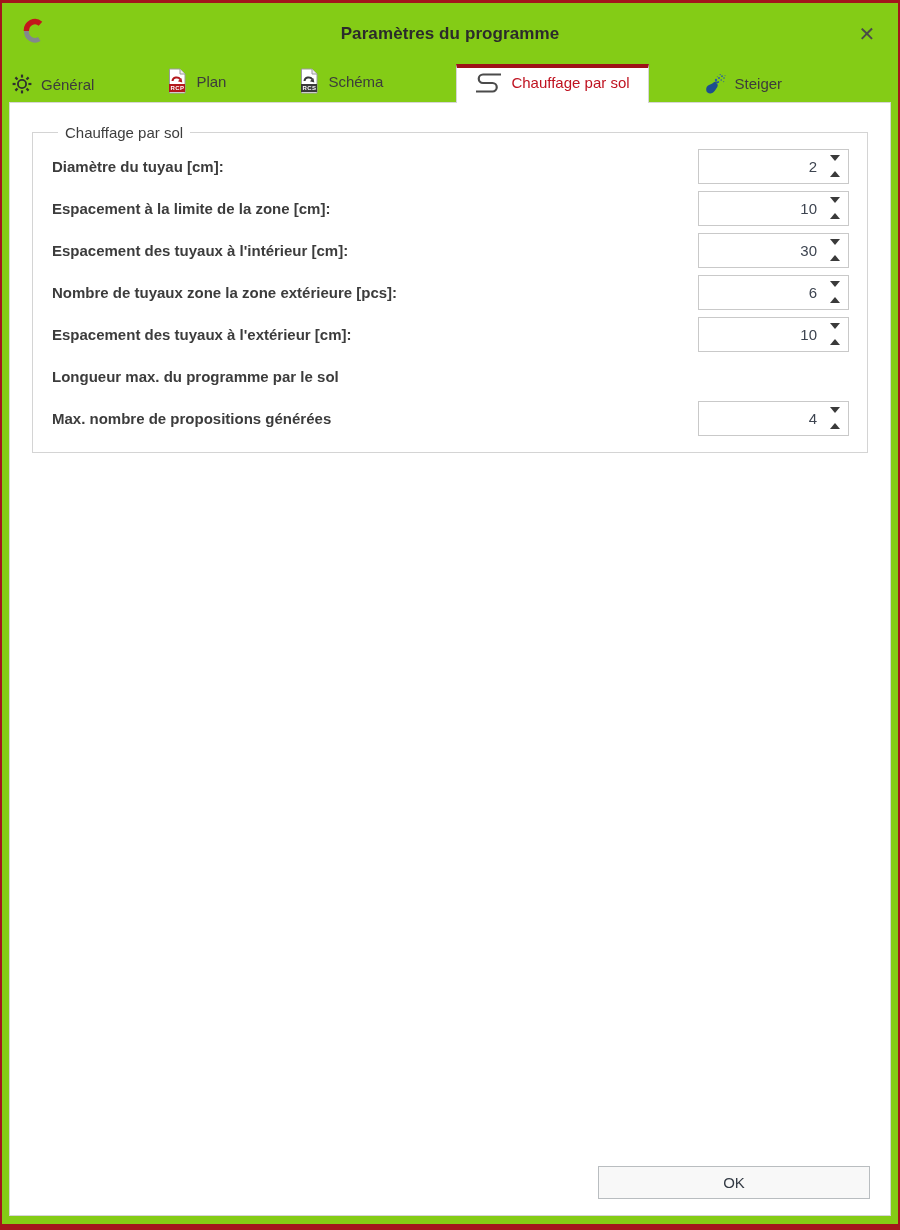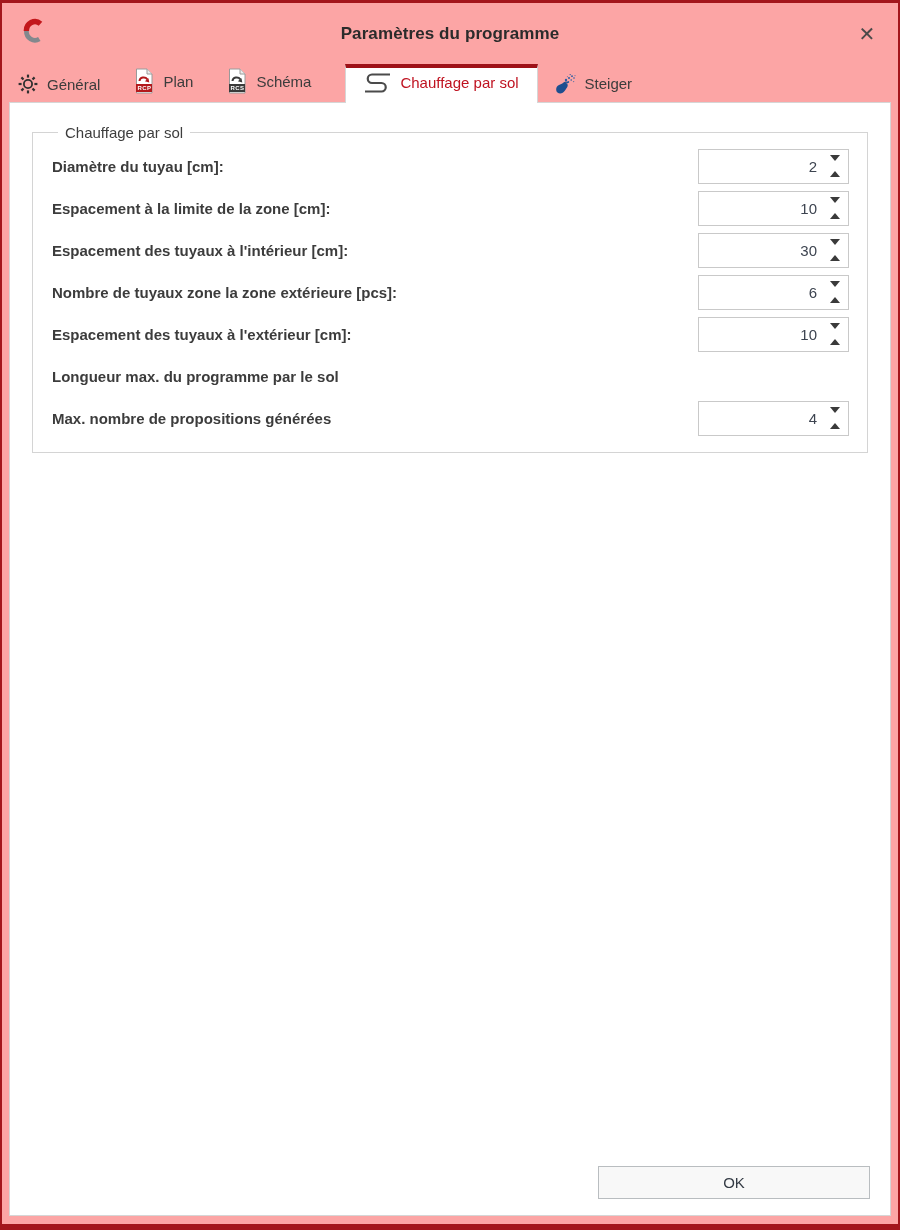--- a/index.html
+++ b/index.html
@@ -7,21 +7,21 @@
   body {
     width: 900px; height: 1230px;
     font-family: "Liberation Sans", sans-serif;
     overflow: hidden;
   }
   .window {
     width: 900px; height: 1230px;
     border: 2px solid #a3161c;
     border-top-width: 3px;
     border-bottom-width: 6px;
-    background: #fca5a5;
+    background: #84cc16;
     display: flex; flex-direction: column;
   }
 
   
   .titlebar { position: relative; height: 60px; flex: 0 0 auto; }
   .app-logo { position: absolute; left: 20px; top: 14px; width: 26px; height: 28px; }
   .window-title {
     position: absolute; left: 0; right: 0; top: 21px;
     text-align: center; font-size: 17px; font-weight: bold; color: #2b2b2b;
     letter-spacing: 0.1px;
@@ -29,22 +29,22 @@
   .close-button {
     position: absolute; right: 16px; top: 16px;
     width: 30px; height: 30px; border: none; background: transparent;
     font-size: 20px; color: #4a4a4a; cursor: pointer; line-height: 30px;
     font-family: "Liberation Sans", sans-serif;
   }
 
   
   .tabstrip {
     display: flex; align-items: flex-end;
-    padding-left: 16px; height: 39px; flex: 0 0 auto;
-    position: relative; z-index: 2;
+    padding-left: 10px; height: 39px; flex: 0 0 auto;
+    position: relative; z-index: 2; gap: 39px;
   }
   .tab {
     display: flex; align-items: center; gap: 9px;
     padding-bottom: 8px; margin-right: 34px;
     font-size: 15px; color: #3c3c3c; cursor: pointer; white-space: nowrap;
   }
   .tab.active {
     border: 1px solid #d6d6d6; border-bottom: none;
     border-top: 4px solid #9e1118;
     background: #fff;

